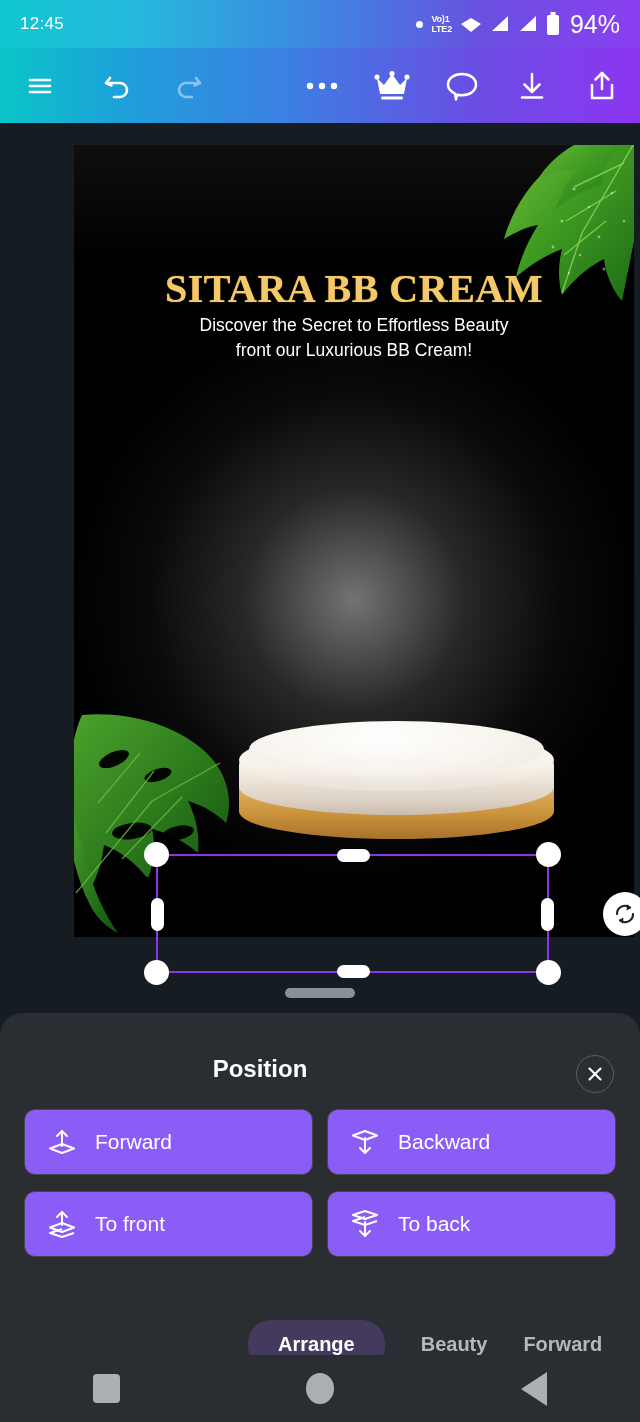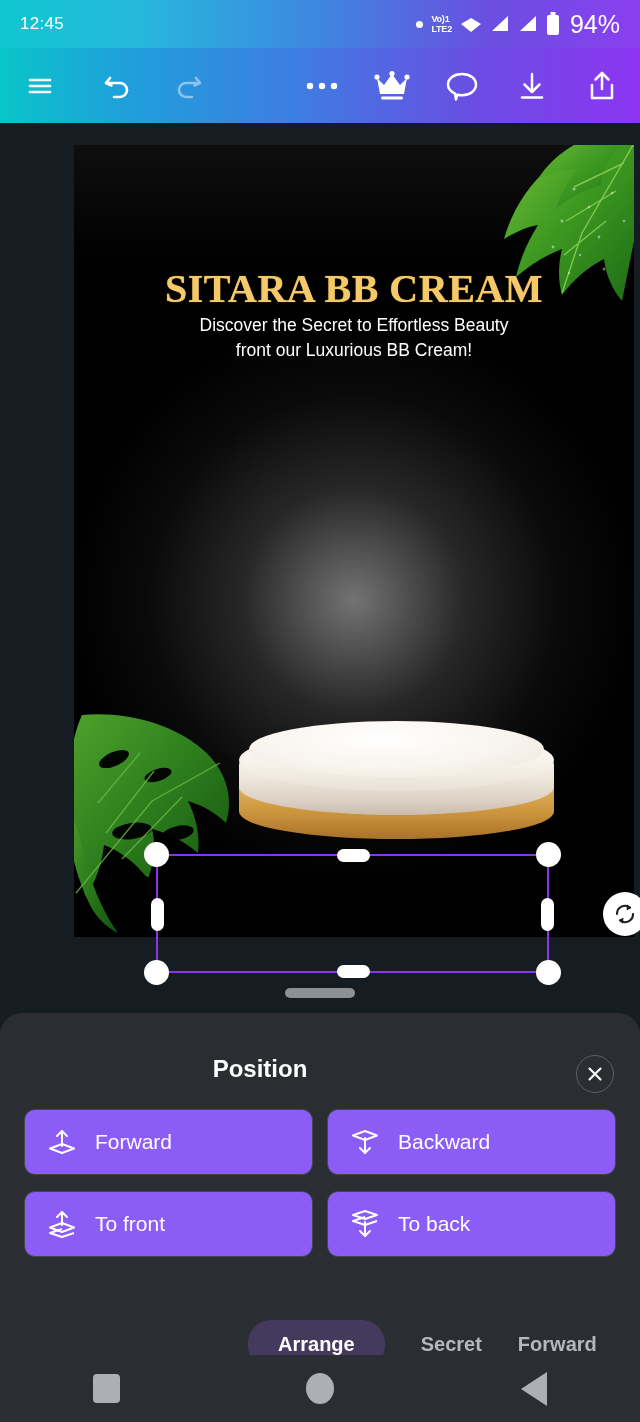--- a/index.html
+++ b/index.html
@@ -395,21 +395,21 @@
           <path d="M15 8 L3 12 L15 16 L27 12" fill="none" stroke="#fff" stroke-width="2" stroke-linejoin="round"></path>
           <line x1="15" y1="13" x2="15" y2="27" stroke="#fff" stroke-width="2" stroke-linecap="round"></line>
           <path d="M10 22 L15 27 L20 22" fill="none" stroke="#fff" stroke-width="2" stroke-linecap="round" stroke-linejoin="round"></path>
         </svg>
         <span>To back</span>
       </div>
     </div>
 
     <div class="tabs">
       <div class="tab active">Arrange</div>
-      <div class="tab">Secret</div>
+      <div class="tab">Beauty</div>
       <div class="tab">Forward</div>
     </div>
   </div>
 
   <div class="navbar">
     <div class="nav-sq"></div>
     <div class="nav-ci"></div>
     <div class="nav-tri"></div>
   </div>
 

